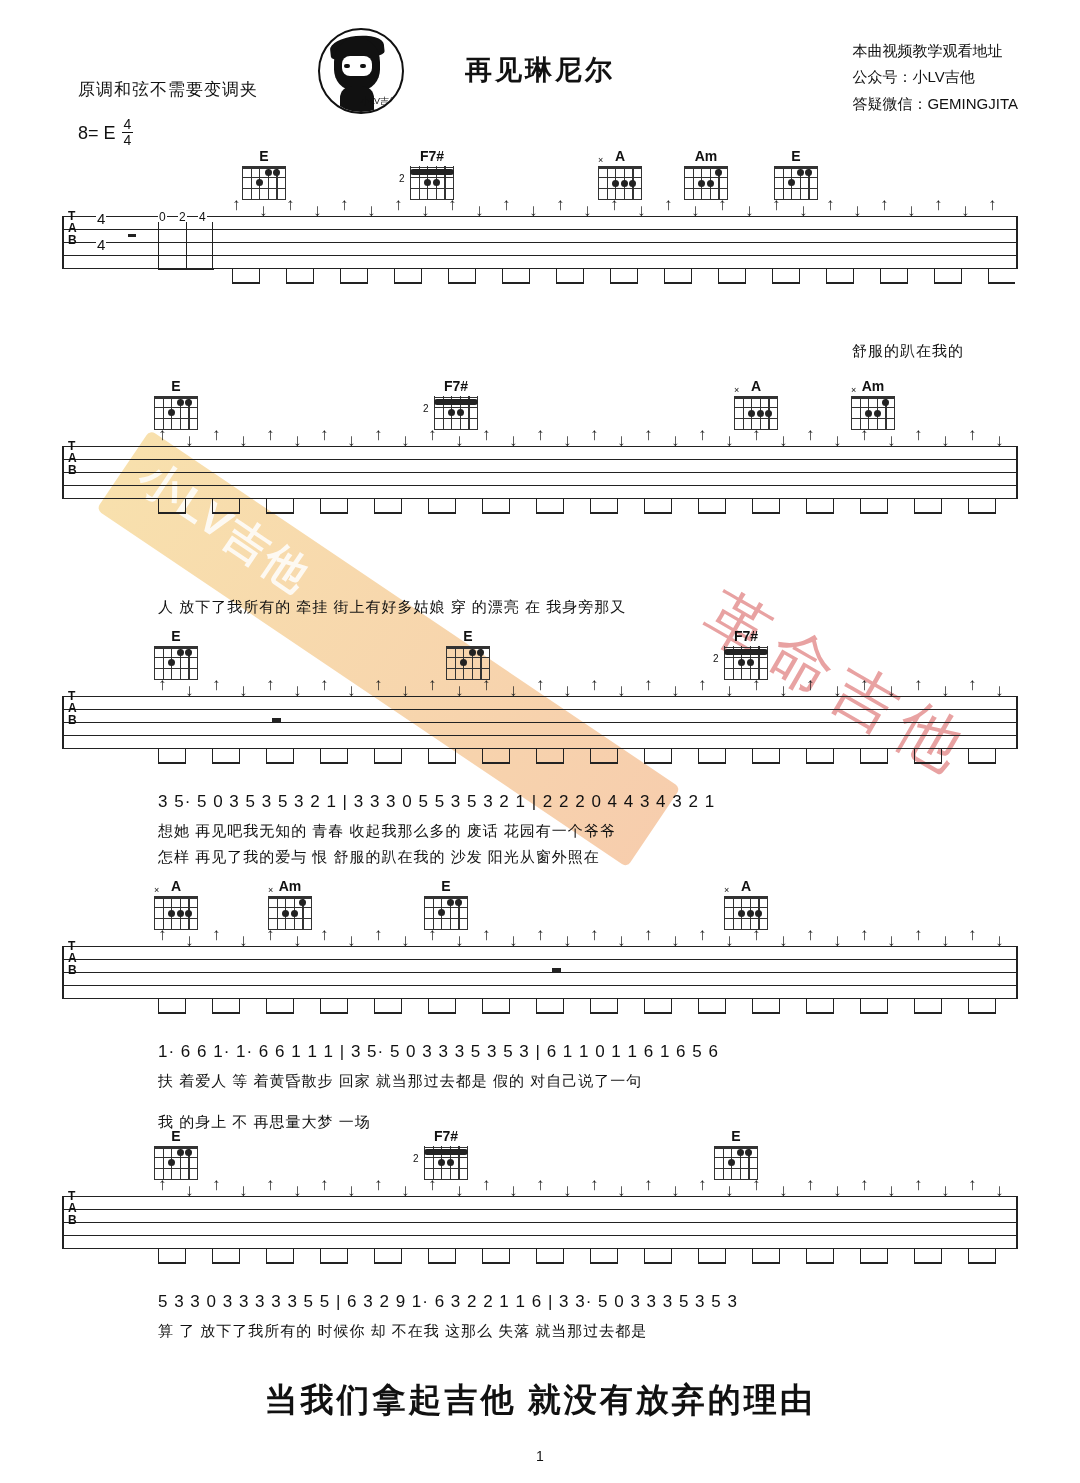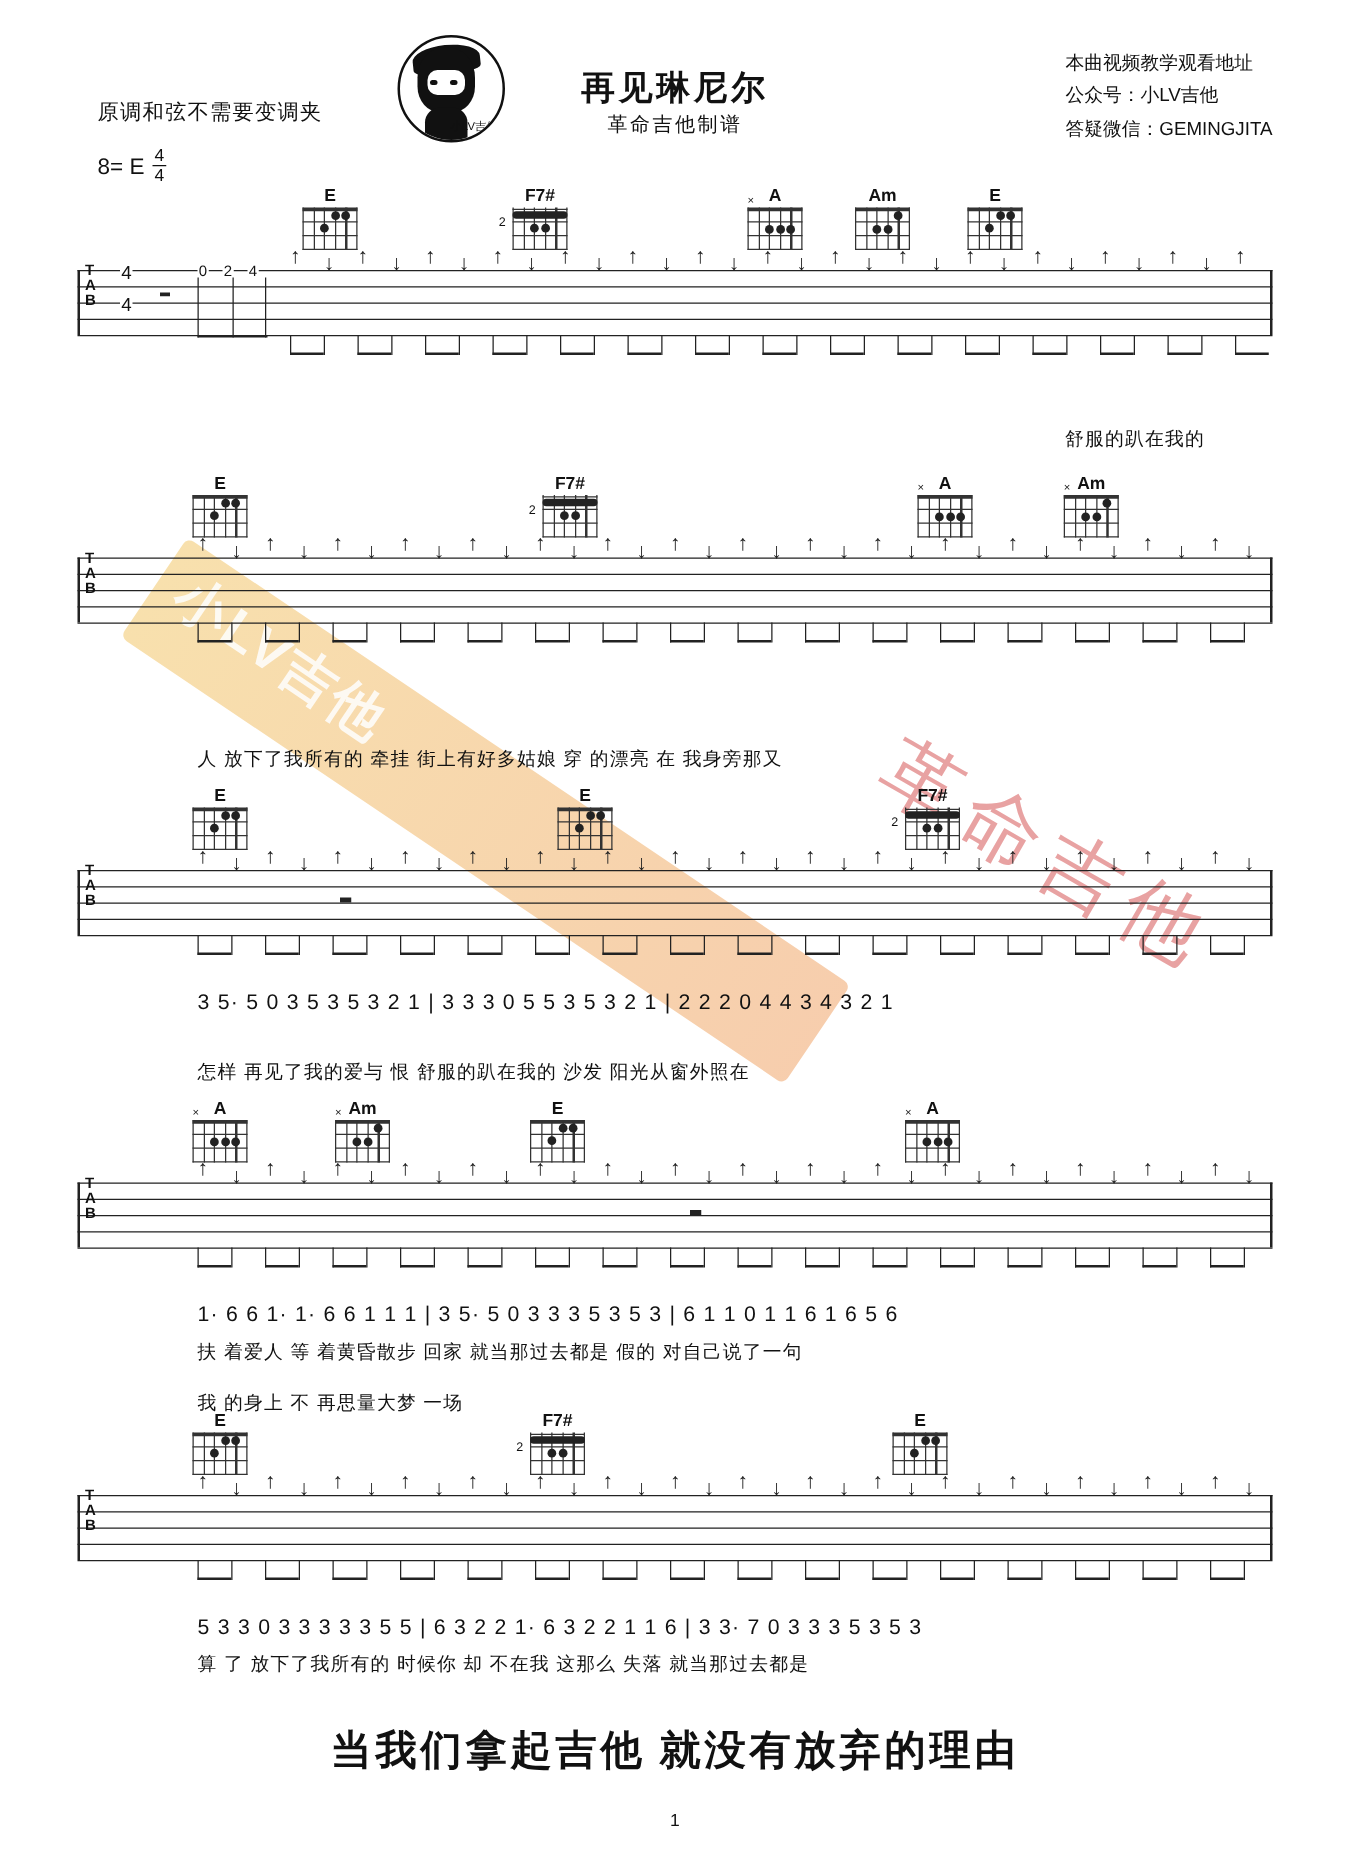--- a/index.html
+++ b/index.html
@@ -108,21 +108,20 @@
     <div class="hair"></div>
     <div class="face"></div>
     <div class="cut"></div>
     <div class="eye" style="left:24px"></div>
     <div class="eye" style="left:40px"></div>
     <div class="neck"></div>
     <div class="txt">小LV吉他</div>
   </div>
 
   <div class="title">再见琳尼尔</div>
-  <div class="subtitle">革命吉他制谱</div>
 
   <div class="hdr-right">
     <div>本曲视频教学观看地址</div>
     <div>公众号：小LV吉他</div>
     <div>答疑微信：GEMINGJITA</div>
   </div>
 
   <div class="sys" style="top:148px">
     <div class="chordrow">
       <div class="chord" style="left:236px">
@@ -676,20 +675,21 @@
         <div class="stem" style="left: 879px; top: 62px; height: 16px;"></div>
         <div class="arrU" style="left: 906px; top: -10px;">↑</div>
         <div class="stem" style="left: 906px; top: 62px; height: 16px;"></div>
         <div class="beam" style="left: 906px; top: 76px; width: 27px;"></div>
         <div class="arrU" style="left: 933px; top: -4px;">↓</div>
         <div class="stem" style="left: 933px; top: 62px; height: 16px;"></div>
       </div>
 
     <div class="lyr" style="height:96px">
       <div class="nr" style="left:96px;top:14px">3 5· 5   0 3 5 3 5 3 2 1 | 3  3   3   0 5 5 3 5 3 2 1 | 2  2  2   0 4 4 3 4 3 2 1</div>
+      <div class="lyrtxt" style="left:96px;top:44px">想她    再见吧我无知的 青春    收起我那么多的 废话    花园有一个爷爷</div>
       <div class="lyrtxt" style="left:96px;top:70px">怎样    再见了我的爱与 恨      舒服的趴在我的 沙发    阳光从窗外照在</div>
     </div>
   </div>
 
   <div class="sys" style="top:878px">
     <div class="chordrow">
       <div class="chord" style="left:148px">
         <div class="nm">A</div>
         <div class="dg">
           <div class="mark" style="left:0">×</div>
@@ -1031,20 +1031,20 @@
         <div class="arrU" style="left: 879px; top: -4px;">↓</div>
         <div class="stem" style="left: 879px; top: 62px; height: 16px;"></div>
         <div class="arrU" style="left: 906px; top: -10px;">↑</div>
         <div class="stem" style="left: 906px; top: 62px; height: 16px;"></div>
         <div class="beam" style="left: 906px; top: 76px; width: 27px;"></div>
         <div class="arrU" style="left: 933px; top: -4px;">↓</div>
         <div class="stem" style="left: 933px; top: 62px; height: 16px;"></div>
       </div>
 
     <div class="lyr" style="height:70px">
-      <div class="nr" style="left:96px;top:14px">5 3  3   0 3 3 3 3 3 5 5 | 6 3 2 2 1·  6 3 2 2 1 1 6 | 3 3· 7   0 3 3 3 5 3 5 3</div>
+      <div class="nr" style="left:96px;top:14px">5 3  3   0 3 3 3 3 3 5 5 | 6 3 2 9 1·  6 3 2 2 1 1 6 | 3 3· 5   0 3 3 3 5 3 5 3</div>
       <div class="lyrtxt" style="left:96px;top:44px">算 了     放下了我所有的 时候你 却 不在我 这那么 失落     就当那过去都是</div>
     </div>
   </div>
 
   <div class="footer">当我们拿起吉他    就没有放弃的理由</div>
   <div class="pageno">1</div>
 </div>
 
 </body></html>

